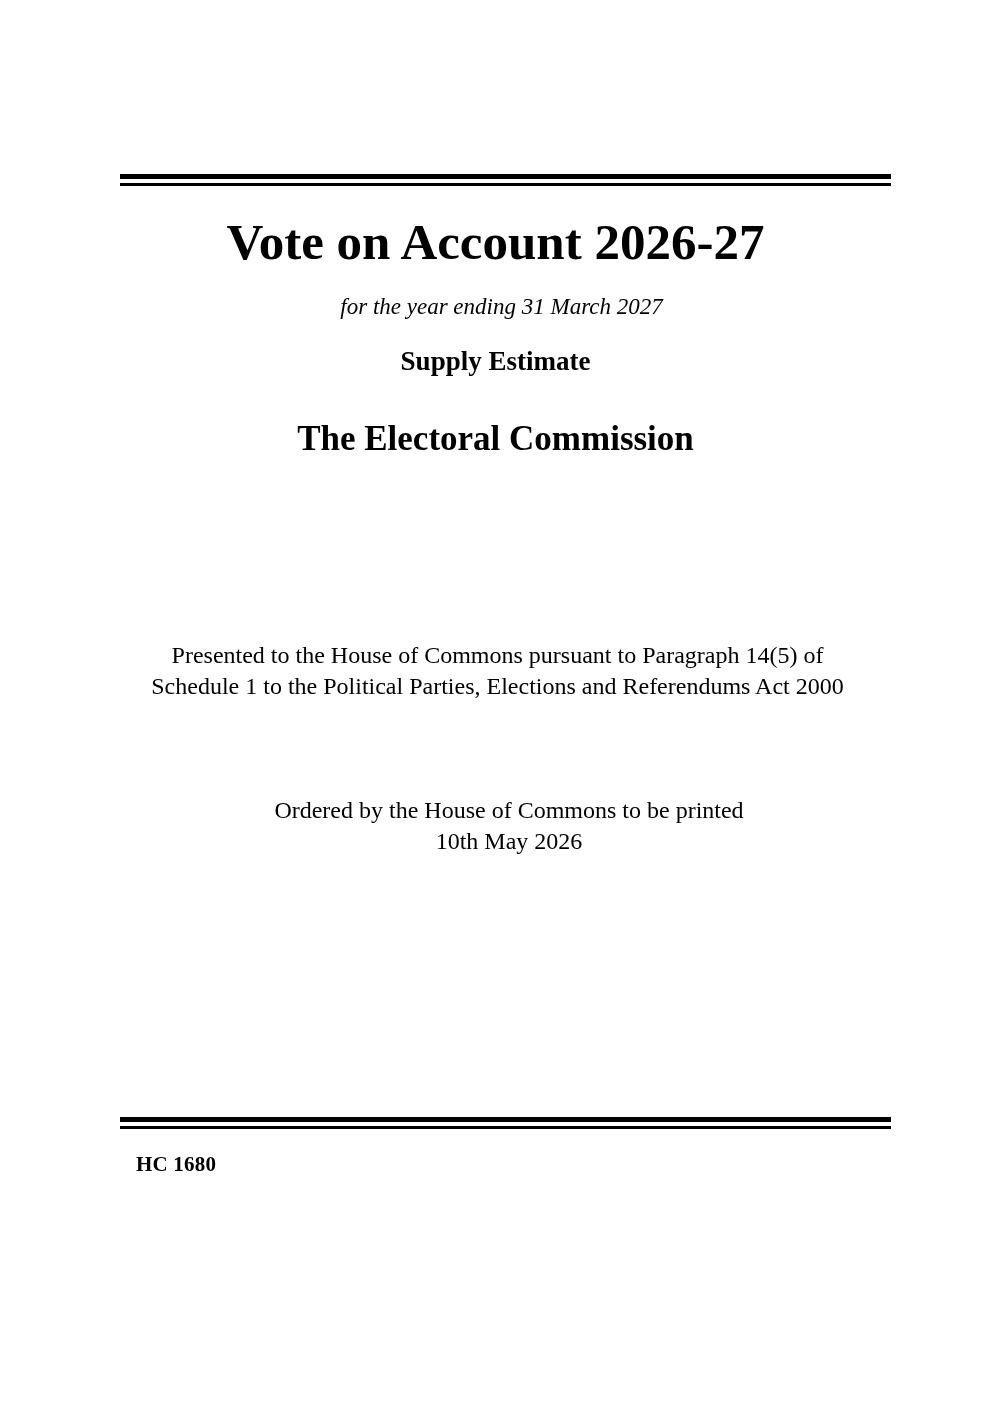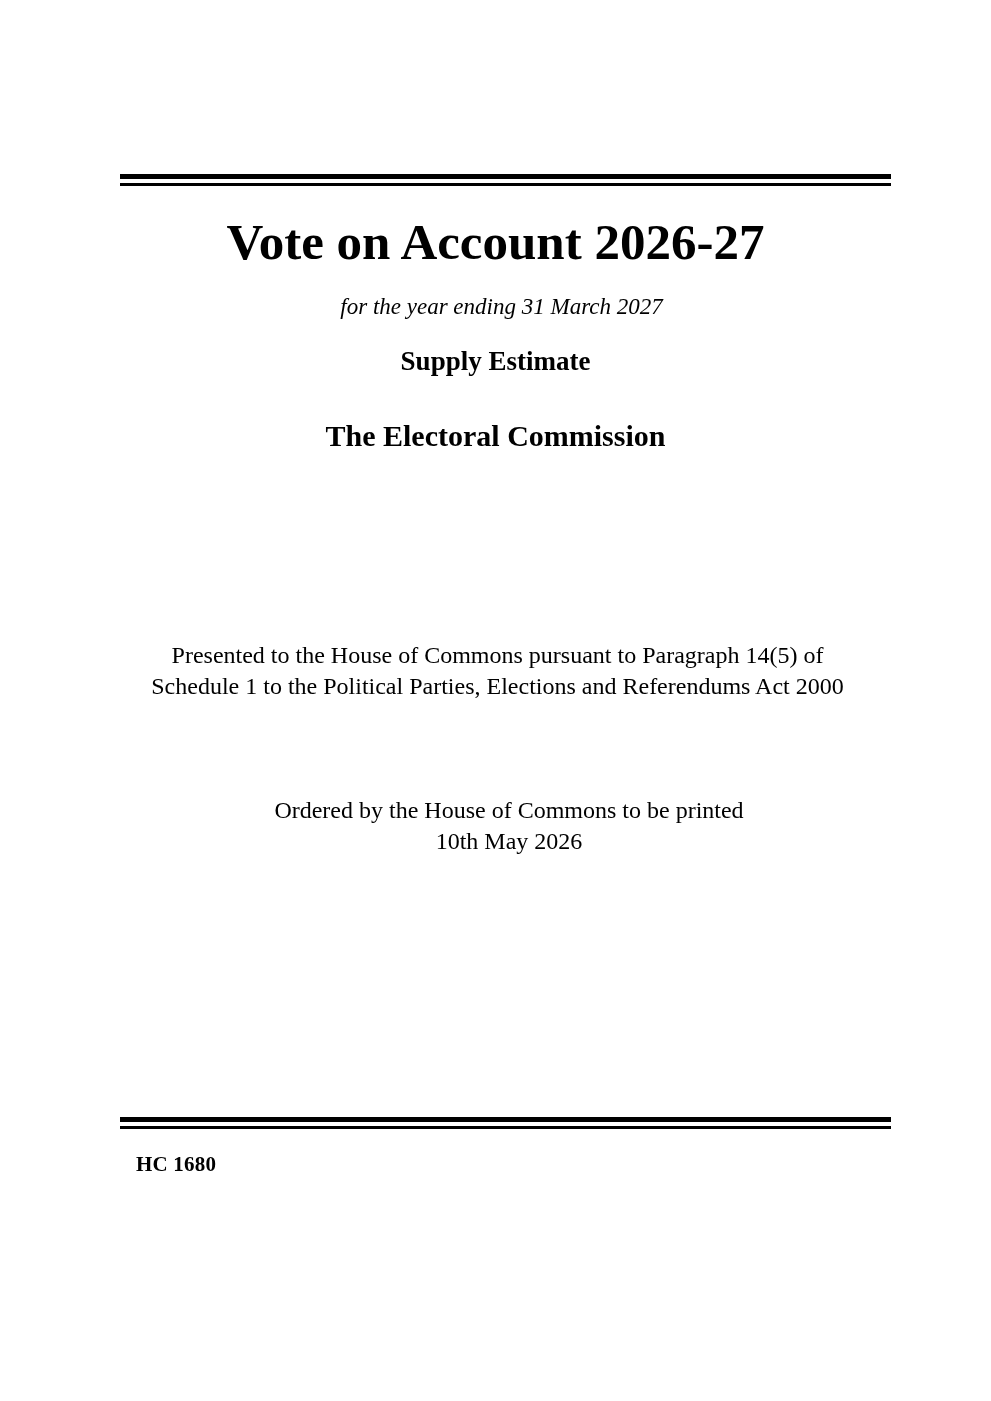--- a/index.html
+++ b/index.html
@@ -74,21 +74,21 @@
     line-height: 1.2;
     margin: 22px 0 0 12px;
   }
   .doc-kind {
     font-size: 27px;
     font-weight: bold;
     line-height: 1.2;
     margin: 24px 0 0 0;
   }
   .doc-body-name {
-    font-size: 30px;
+    font-size: 35px;
     font-weight: bold;
     line-height: 1.2;
     margin: 41px 0 0 0;
   }
 
   
   .presented-block {
     position: absolute;
     left: 2px;
     top: 640px;

